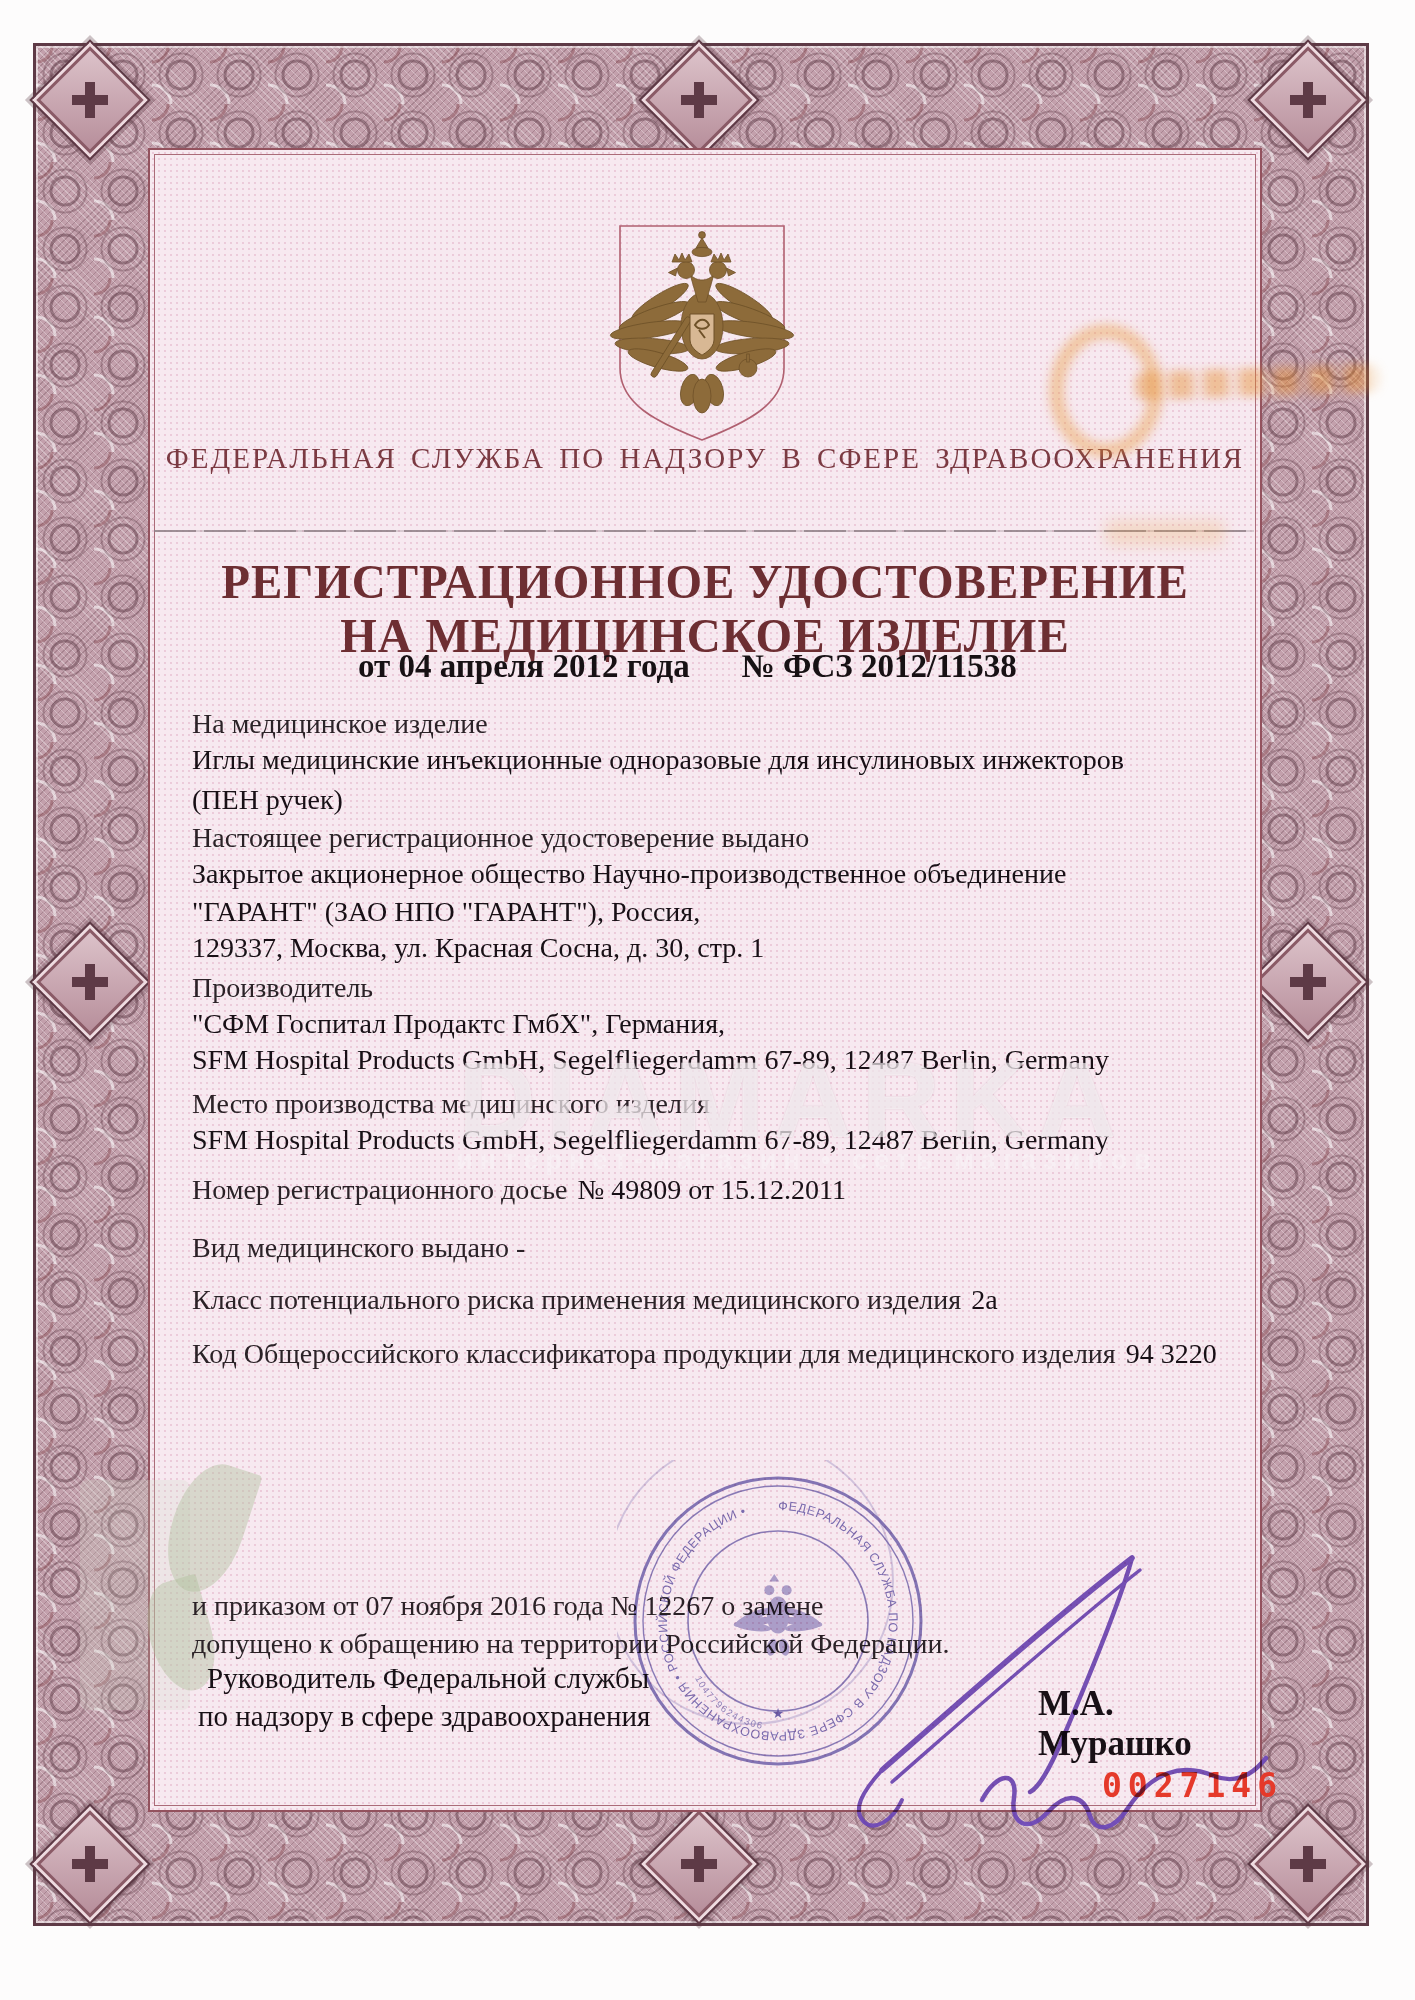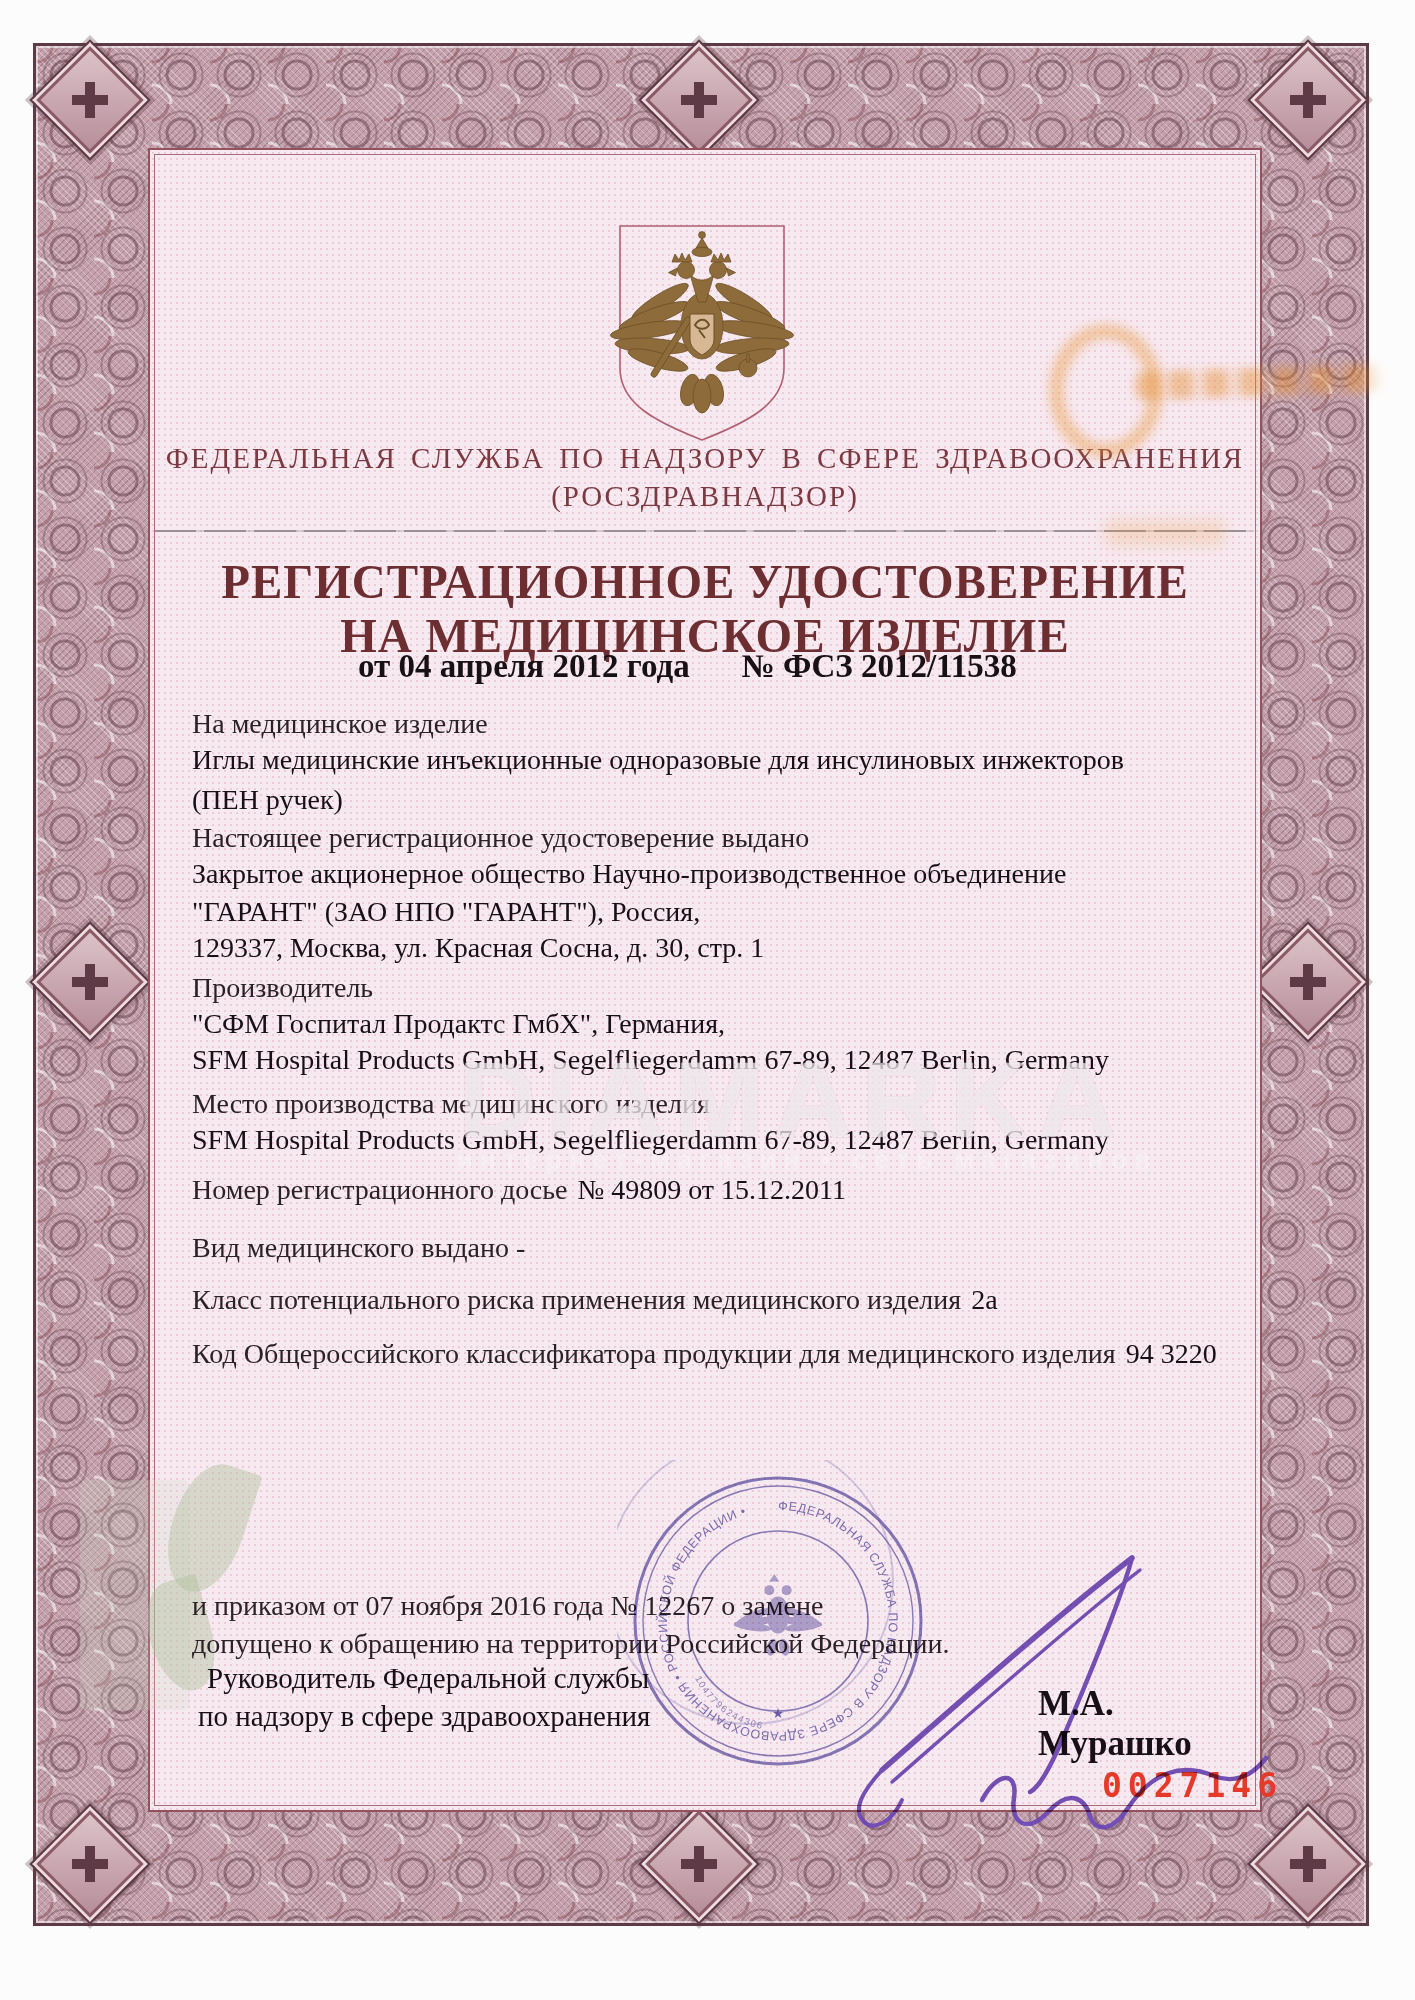--- a/index.html
+++ b/index.html
@@ -168,21 +168,20 @@
         <ellipse cx="100" cy="178" rx="9" ry="17"></ellipse>
         <rect x="66" y="94" width="6" height="70" rx="3" transform="rotate(32 69 129)"></rect>
         <circle cx="146" cy="150" r="9"></circle>
         <rect x="144.7" y="136" width="2.6" height="8"></rect>
       </g>
       <path d="M88,96 h24 v26 c0,9 -12,15 -12,15 s-12,-6 -12,-15 z" fill="#d8b894" stroke="#6e5128" stroke-width="1"></path>
       <path d="M93,107 c4,-7 11,-7 14,0 c-3,5 -11,5 -14,0 z M97,112 l6,8" stroke="#6e5128" stroke-width="2" fill="none"></path>
     </svg>
 
     <div class="abs ctr issuer" style="top:292px">ФЕДЕРАЛЬНАЯ СЛУЖБА ПО НАДЗОРУ В СФЕРЕ ЗДРАВООХРАНЕНИЯ</div>
-    <div class="abs ctr issuer" style="top:330px">(РОСЗДРАВНАДЗОР)</div>
     <div class="abs divider" style="left:4px;top:380px;width:1100px"></div>
 
     <div class="abs ctr doc-title" style="top:404px">РЕГИСТРАЦИОННОЕ УДОСТОВЕРЕНИЕ</div>
     <div class="abs ctr doc-title" style="top:458px">НА МЕДИЦИНСКОЕ ИЗДЕЛИЕ</div>
     <div class="abs date-row" style="left:208px;top:498px">
       <span>от  04 апреля 2012 года</span>
       <span>№  ФСЗ 2012/11538</span>
     </div>
 
     <div class="abs t" style="left:42px;top:558px">На медицинское изделие</div>

